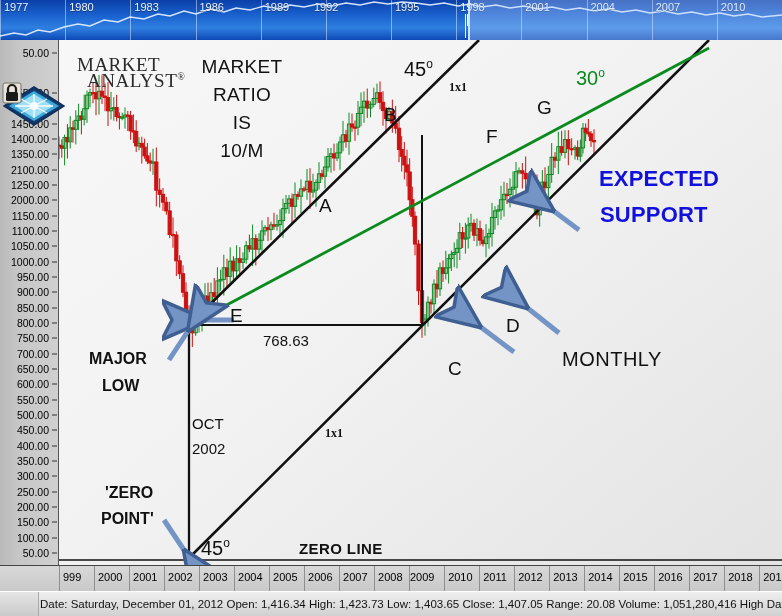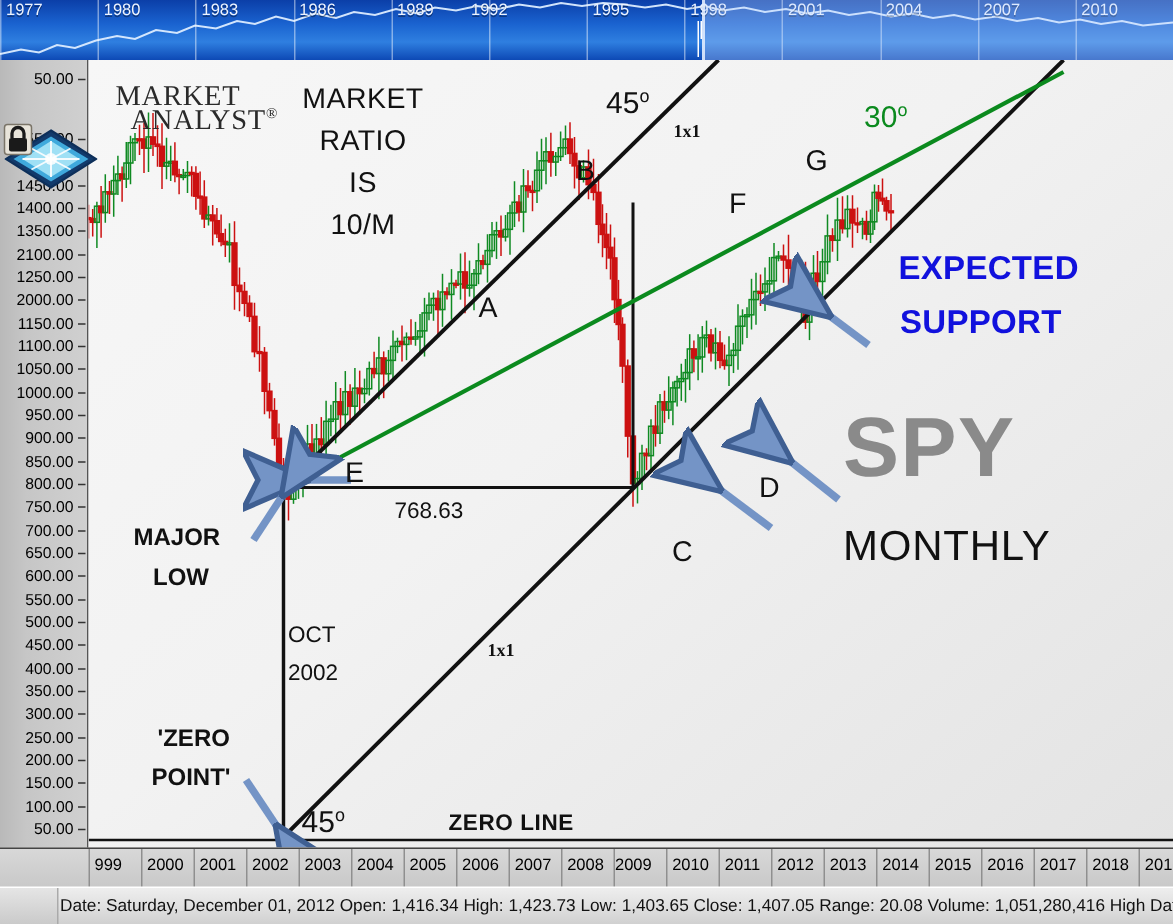--- a/index.html
+++ b/index.html
@@ -64,21 +64,21 @@
   .ann{position:absolute;white-space:nowrap;font-family:"Liberation Sans",sans-serif;}
   .ann-scale{font-size:19px;color:#111;text-align:center;letter-spacing:.3px;}
   .ann-deg{font-size:20px;color:#111;font-weight:400;}
   .ann-deg sup{font-size:12px;}
   .ann-deg-green{font-size:20px;color:#0b8a1e;font-weight:400;}
   .ann-deg-green sup{font-size:12px;}
   .ann-1x1{font-size:12px;color:#111;font-weight:bold;font-family:"Liberation Serif",serif;}
   .ann-pt{font-size:19px;color:#111;}
   .ann-blue{font-size:22px;color:#1111dd;font-weight:bold;letter-spacing:.2px;}
   .ann-spy{font-size:56px;color:#8a8a8a;font-weight:bold;letter-spacing:1px;}
-  .ann-monthly{font-size:28px;color:#111;letter-spacing:.5px;}
+  .ann-monthly{font-size:20px;color:#111;letter-spacing:.5px;}
   .ann-major{font-size:16px;color:#111;font-weight:bold;}
   .ann-val{font-size:15px;color:#111;}
   .ann-oct{font-size:15px;color:#111;}
   .ann-zero{font-size:16px;color:#111;font-weight:bold;}
   .ann-zeroline{font-size:15px;color:#111;font-weight:bold;letter-spacing:.4px;}
 
   
   .logo-wrap{position:absolute;left:6px;top:12px;width:165px;height:48px;}
   .logo-txt1{position:absolute;left:12px;top:2px;font-size:19px;color:#2a2a2a;
      font-family:"Liberation Serif",serif;letter-spacing:.5px;}
@@ -642,21 +642,20 @@
       <div class="ann ann-pt" style="left:325px;top:64px;">B</div>
       <div class="ann ann-pt" style="left:389px;top:318px;">C</div>
       <div class="ann ann-pt" style="left:447px;top:275px;">D</div>
       <div class="ann ann-pt" style="left:171px;top:265px;">E</div>
       <div class="ann ann-pt" style="left:427px;top:86px;">F</div>
       <div class="ann ann-pt" style="left:478px;top:57px;">G</div>
 
       <div class="ann ann-blue" style="left:540px;top:126px;">EXPECTED</div>
       <div class="ann ann-blue" style="left:541px;top:162px;">SUPPORT</div>
 
-      <div class="ann ann-spy" style="left:503px;top:225px;">SPY</div>
       <div class="ann ann-monthly" style="left:503px;top:308px;">MONTHLY</div>
 
       <div class="ann ann-val" style="left:204px;top:292px;">768.63</div>
 
       <div class="ann ann-major" style="left:30px;top:310px;">MAJOR</div>
       <div class="ann ann-major" style="left:43px;top:337px;">LOW</div>
 
       <div class="ann ann-oct" style="left:133px;top:375px;">OCT</div>
       <div class="ann ann-oct" style="left:133px;top:400px;">2002</div>
 

